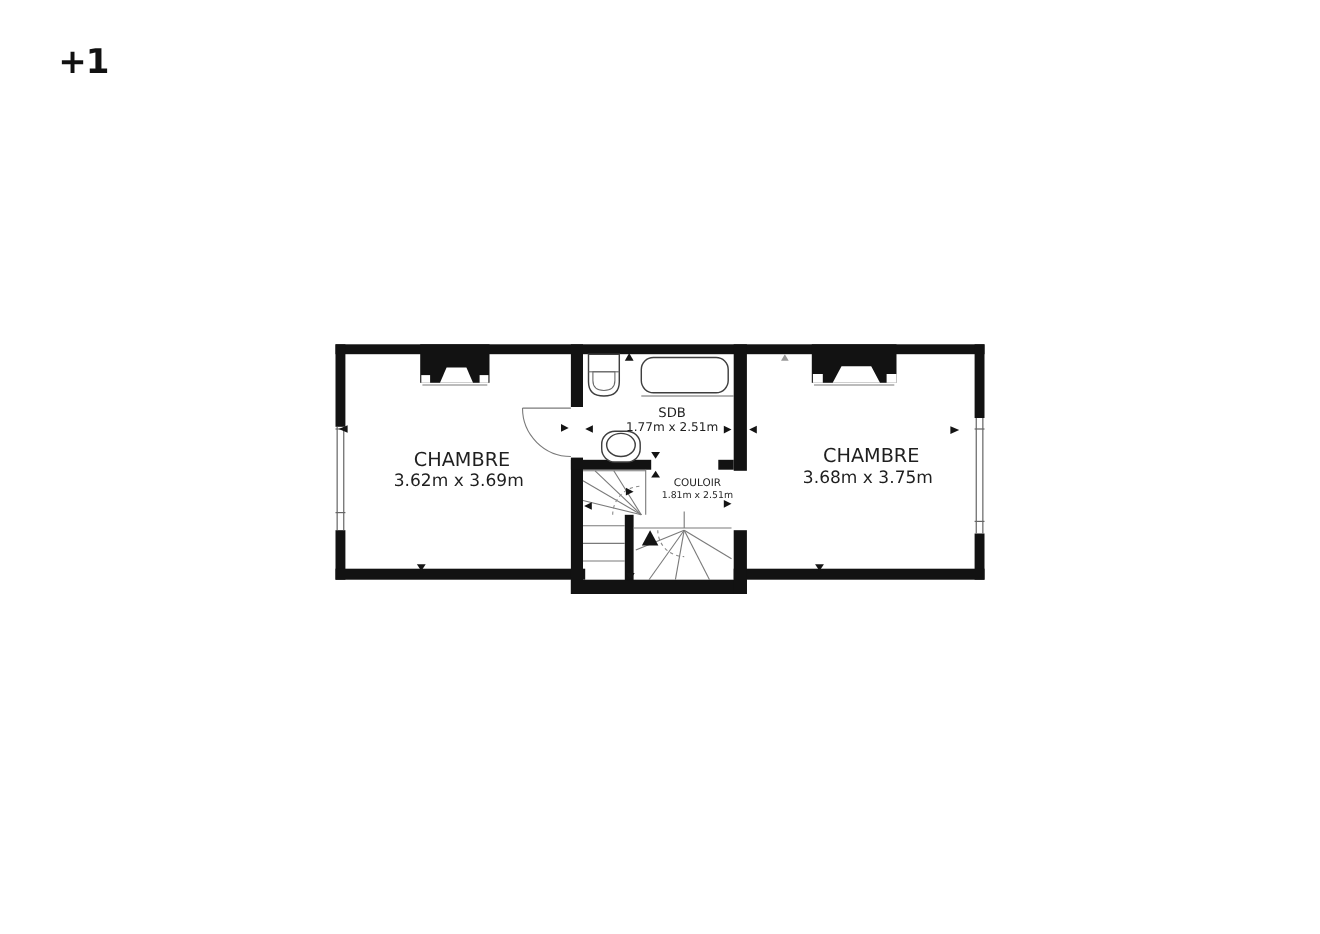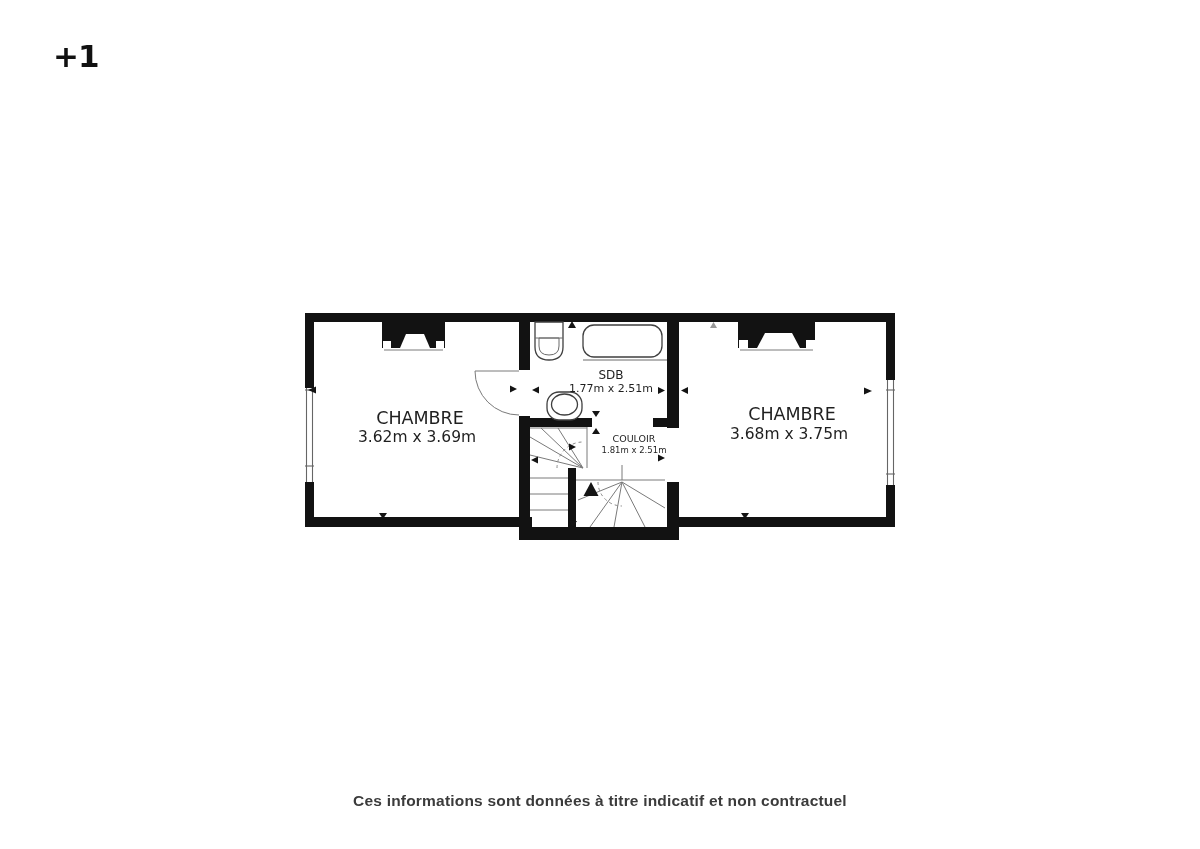--- a/index.html
+++ b/index.html
@@ -184,15 +184,14 @@
       <text class="room-dims" x="611" y="392" font-size="11">1.77m x 2.51m</text>
 
       <text class="room-name" x="634" y="442" font-size="9.5">COULOIR</text>
       <text class="room-dims" x="634" y="453" font-size="8.5">1.81m x 2.51m</text>
 
       <text class="room-name" x="792" y="420" font-size="17.5">CHAMBRE</text>
       <text class="room-dims" x="789" y="439" font-size="15.5">3.68m x 3.75m</text>
     </g>
   </svg>
 
-  <div class="disclaimer">Ces informations sont données à titre indicatif et non contractuel</div>
 
 </div>
 
 </body></html>

